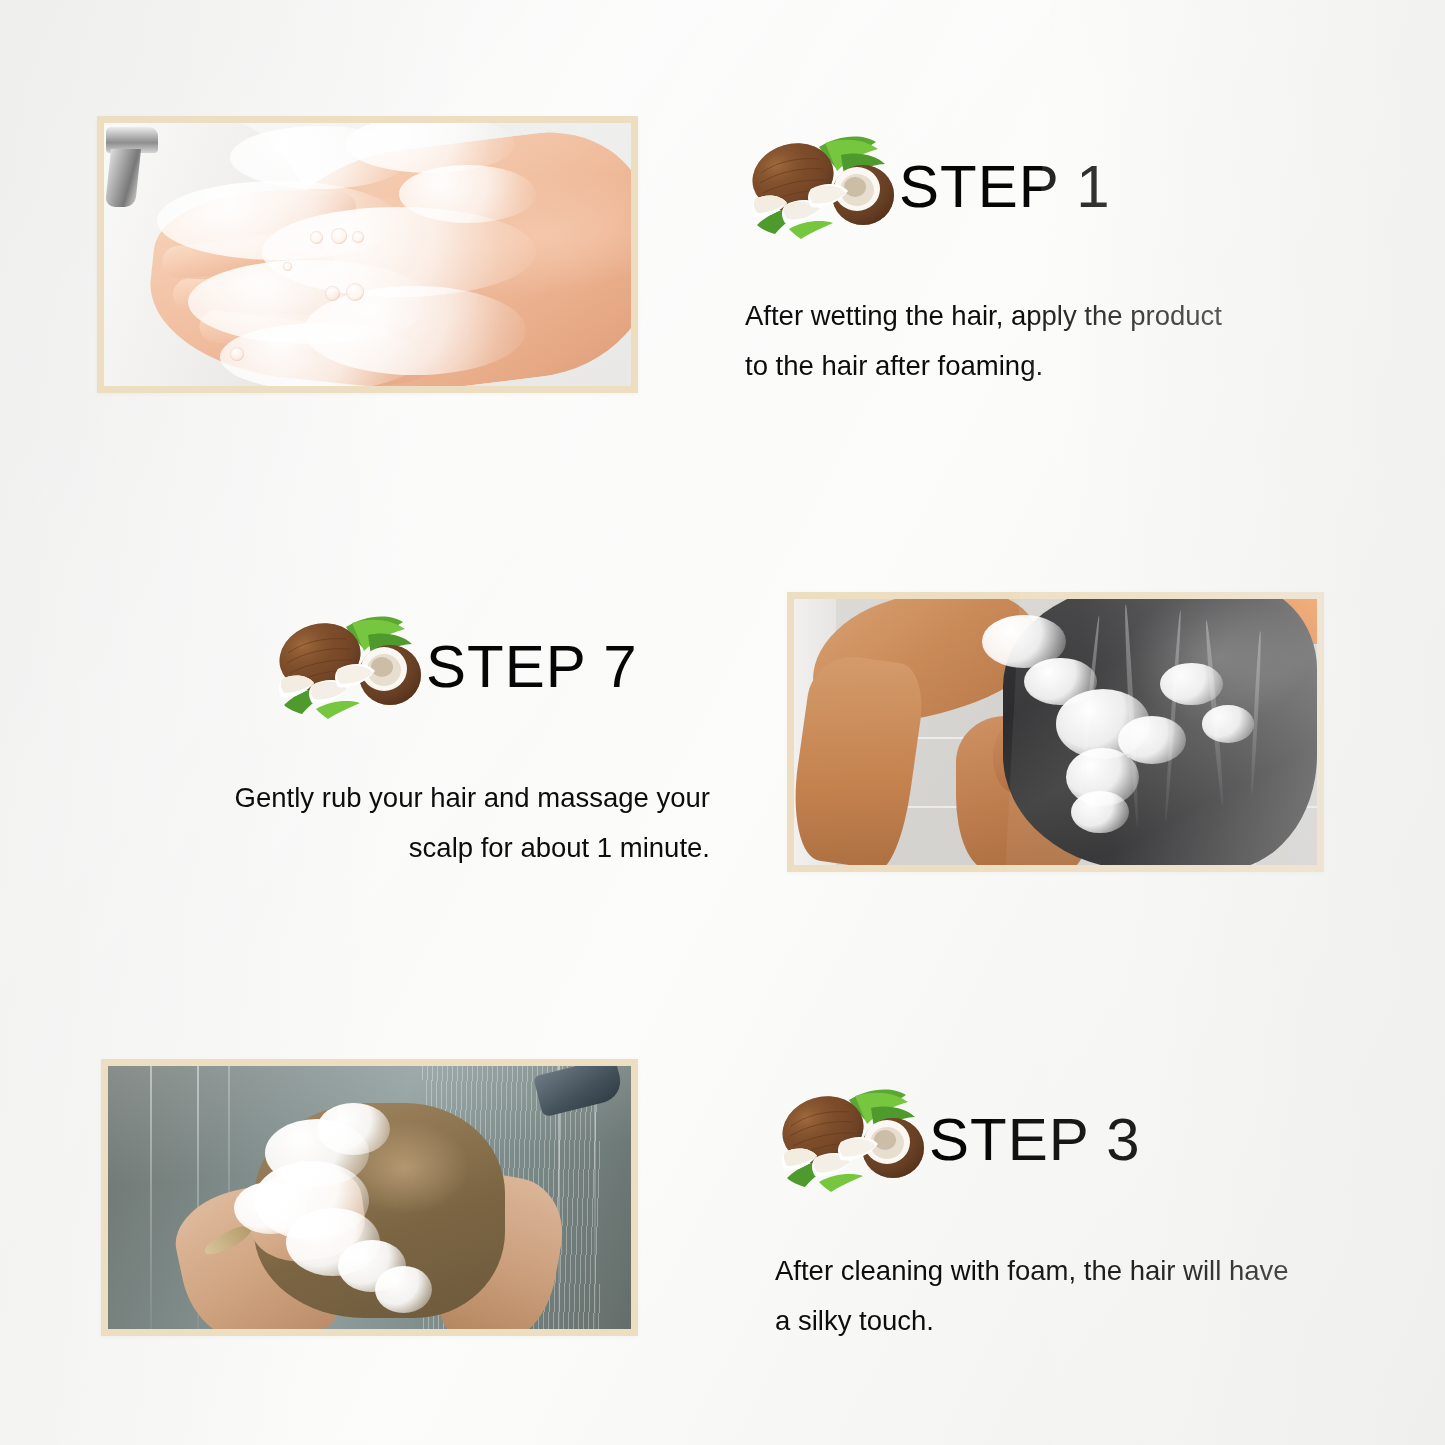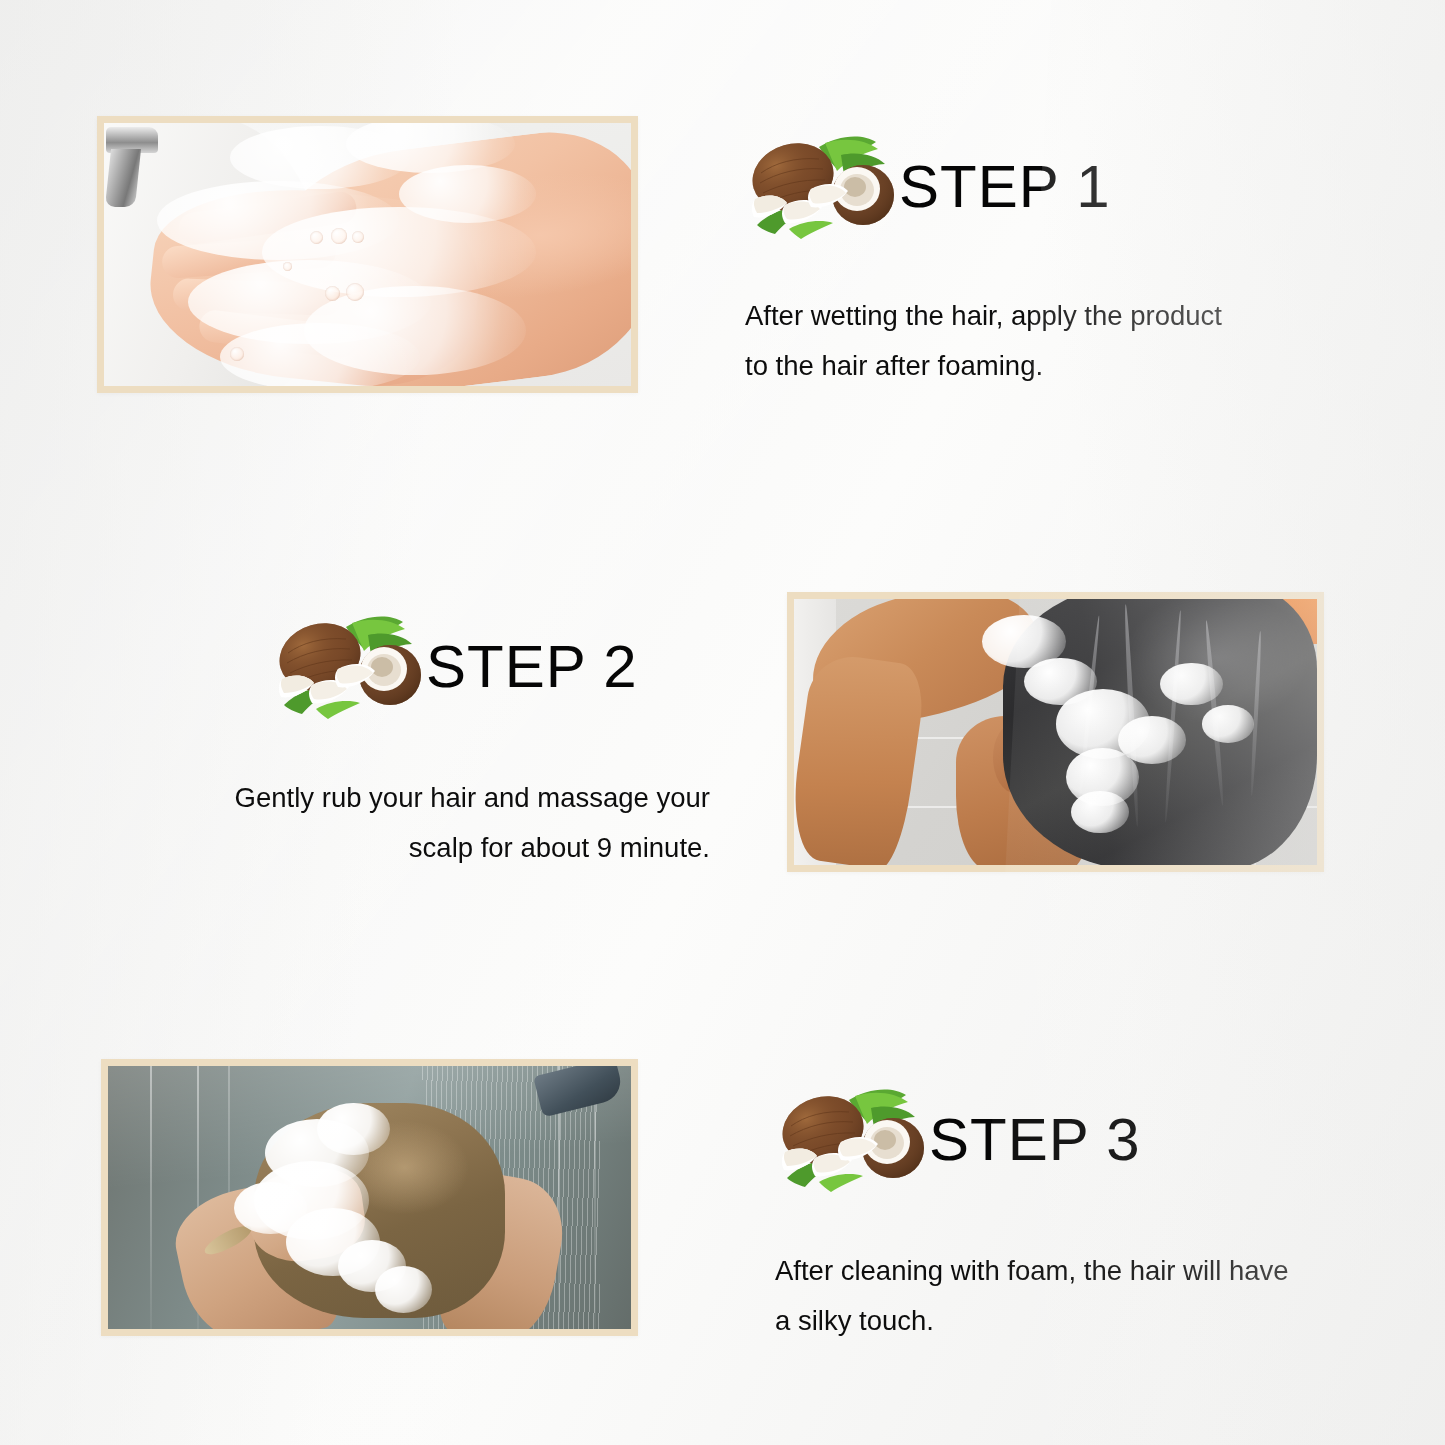--- a/index.html
+++ b/index.html
@@ -425,24 +425,24 @@
             <path d="M24 69 C40 62 58 57 79 57" fill="none"></path>
           </g>
           <path d="M10 66 C22 60 36 62 42 70 C34 80 20 86 9 84 C6 78 6 71 10 66 Z" fill="#ffffff"></path>
           <path d="M10 66 C22 60 36 62 42 70 C34 76 22 80 12 80 C9 75 8 70 10 66 Z" fill="#f2ece1"></path>
           <path d="M40 72 C54 64 70 66 77 74 C68 86 52 92 40 90 C36 84 36 77 40 72 Z" fill="#ffffff"></path>
           <path d="M40 72 C54 66 68 68 75 76 C66 84 52 88 42 86 C38 81 38 76 40 72 Z" fill="#f4efe6"></path>
           <path d="M66 56 C80 48 96 50 103 58 C94 70 78 76 66 74 C62 68 62 61 66 56 Z" fill="#ffffff"></path>
           <path d="M66 56 C80 50 94 52 101 60 C92 68 78 72 68 70 C64 65 64 60 66 56 Z" fill="#f6f1e8"></path>
         </g>
       </svg>
-      <span class="step-title">STEP 2</span>
+      <span class="step-title">STEP 7</span>
     </div>
     <div class="step-body">Gently rub your hair and massage your
-scalp for about 9 minute.</div>
+scalp for about 1 minute.</div>
   </div>
 
   <div class="photo-frame" id="photo3">
     <div class="photo-inner">
       <div class="p3-bg"></div>
       <div class="p3-streak" style="left:8%;"></div>
       <div class="p3-streak" style="left:17%;"></div>
       <div class="p3-streak" style="left:23%; opacity:.6;"></div>
       <div class="p3-streak" style="left:86%;"></div>
       <div class="p3-streak" style="left:93%; opacity:.7;"></div>

